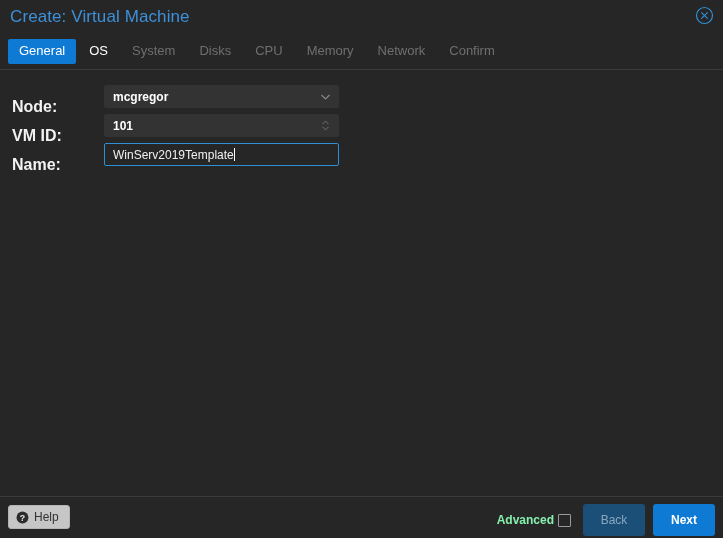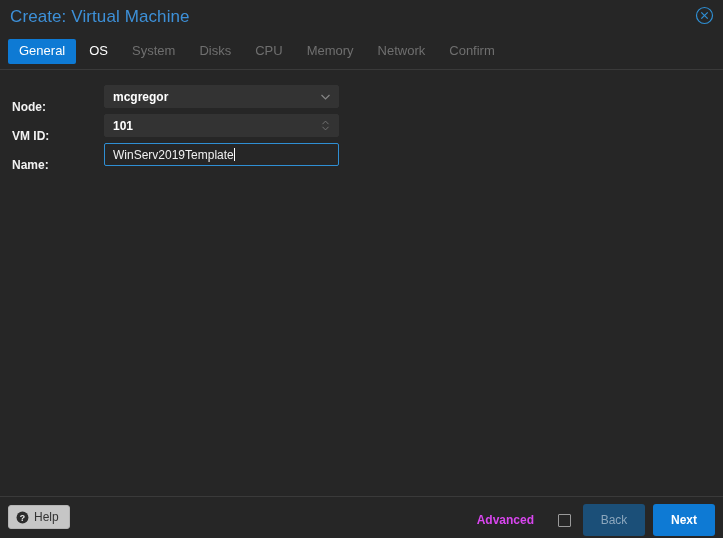--- a/index.html
+++ b/index.html
@@ -108,21 +108,21 @@
   }
 
   .form-row {
     position: relative;
     height: 29px;
     display: flex;
     align-items: center;
     margin-bottom: 0px;
   }
   .form-label {
-    font-size: 12px;
+    font-size: 16px;
     font-weight: bold;
     color: #f2f2f2;
     white-space: nowrap;
     margin-top: 20px;
   }
   .form-col-left .form-label {
     width: 104px;
     padding-left: 12px;
     box-sizing: border-box;
   }
@@ -229,22 +229,22 @@
     position: absolute;
     right: 8px;
     top: 7px;
     display: flex;
     align-items: center;
     gap: 0px;
   }
   .advanced-label {
     font-size: 12px;
     font-weight: bold;
-    color: #d946ef;
-    margin-right: 24px;
+    color: #86efac;
+    margin-right: 4px;
     white-space: nowrap;
   }
   .checkbox {
     width: 13px;
     height: 13px;
     border: 1px solid #9a9a9a;
     background: #262626;
     border-radius: 1px;
     margin-right: 12px;
     cursor: pointer;

